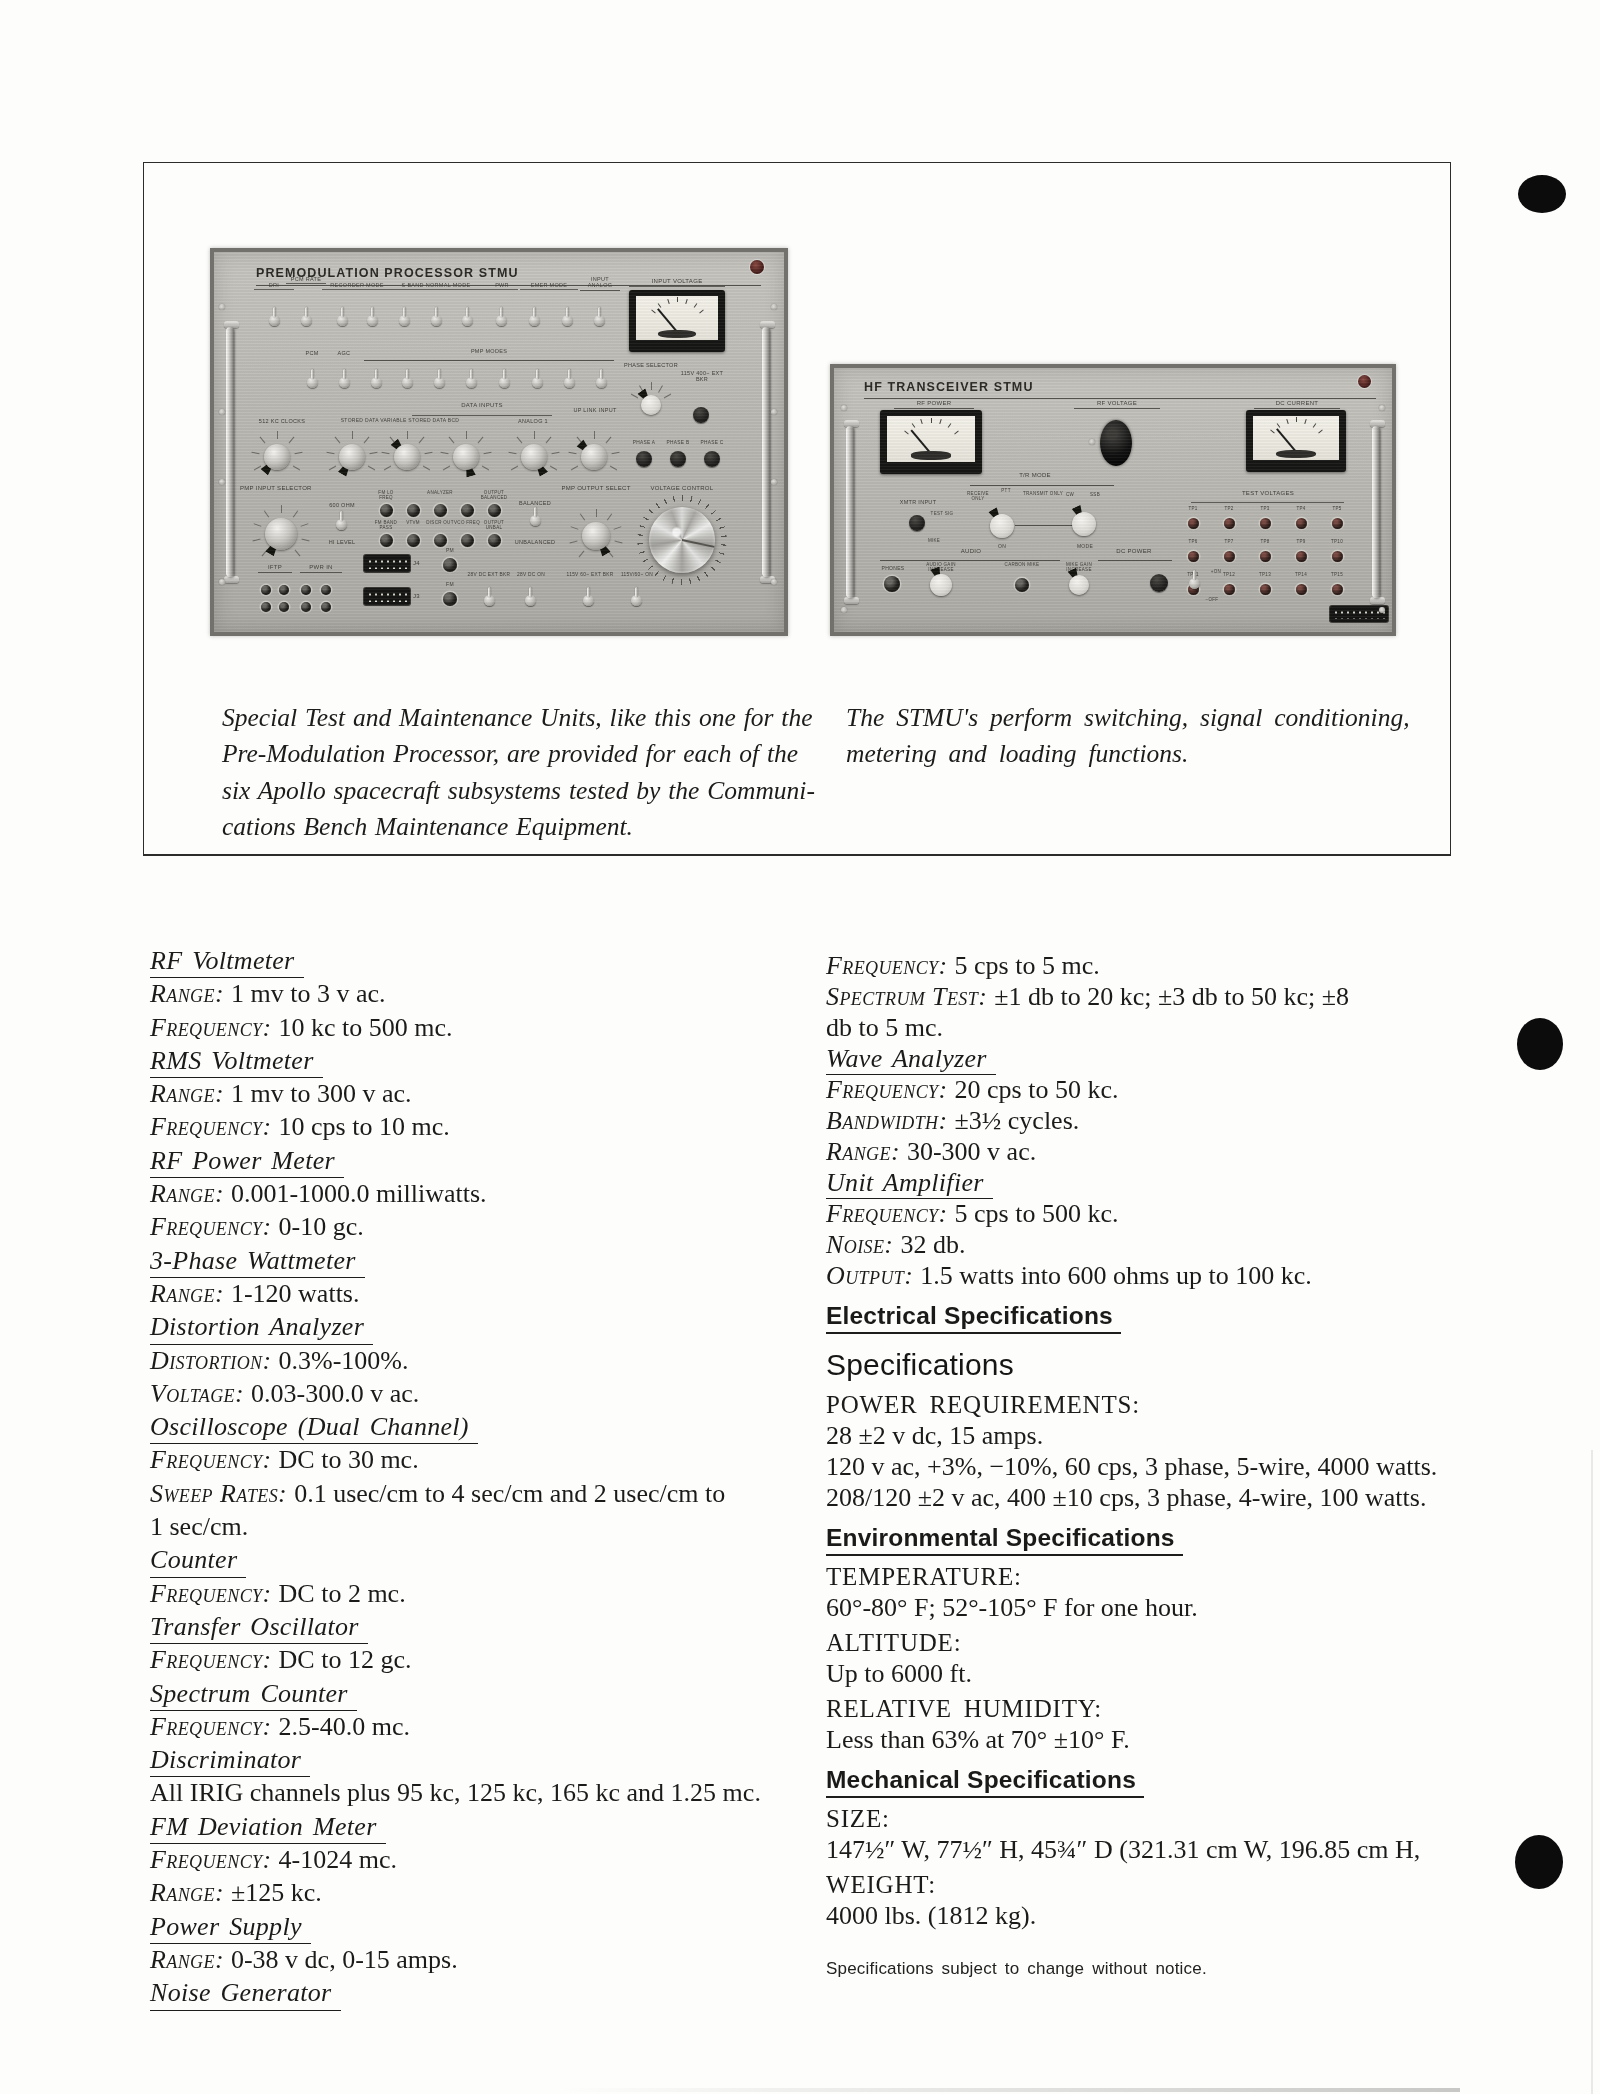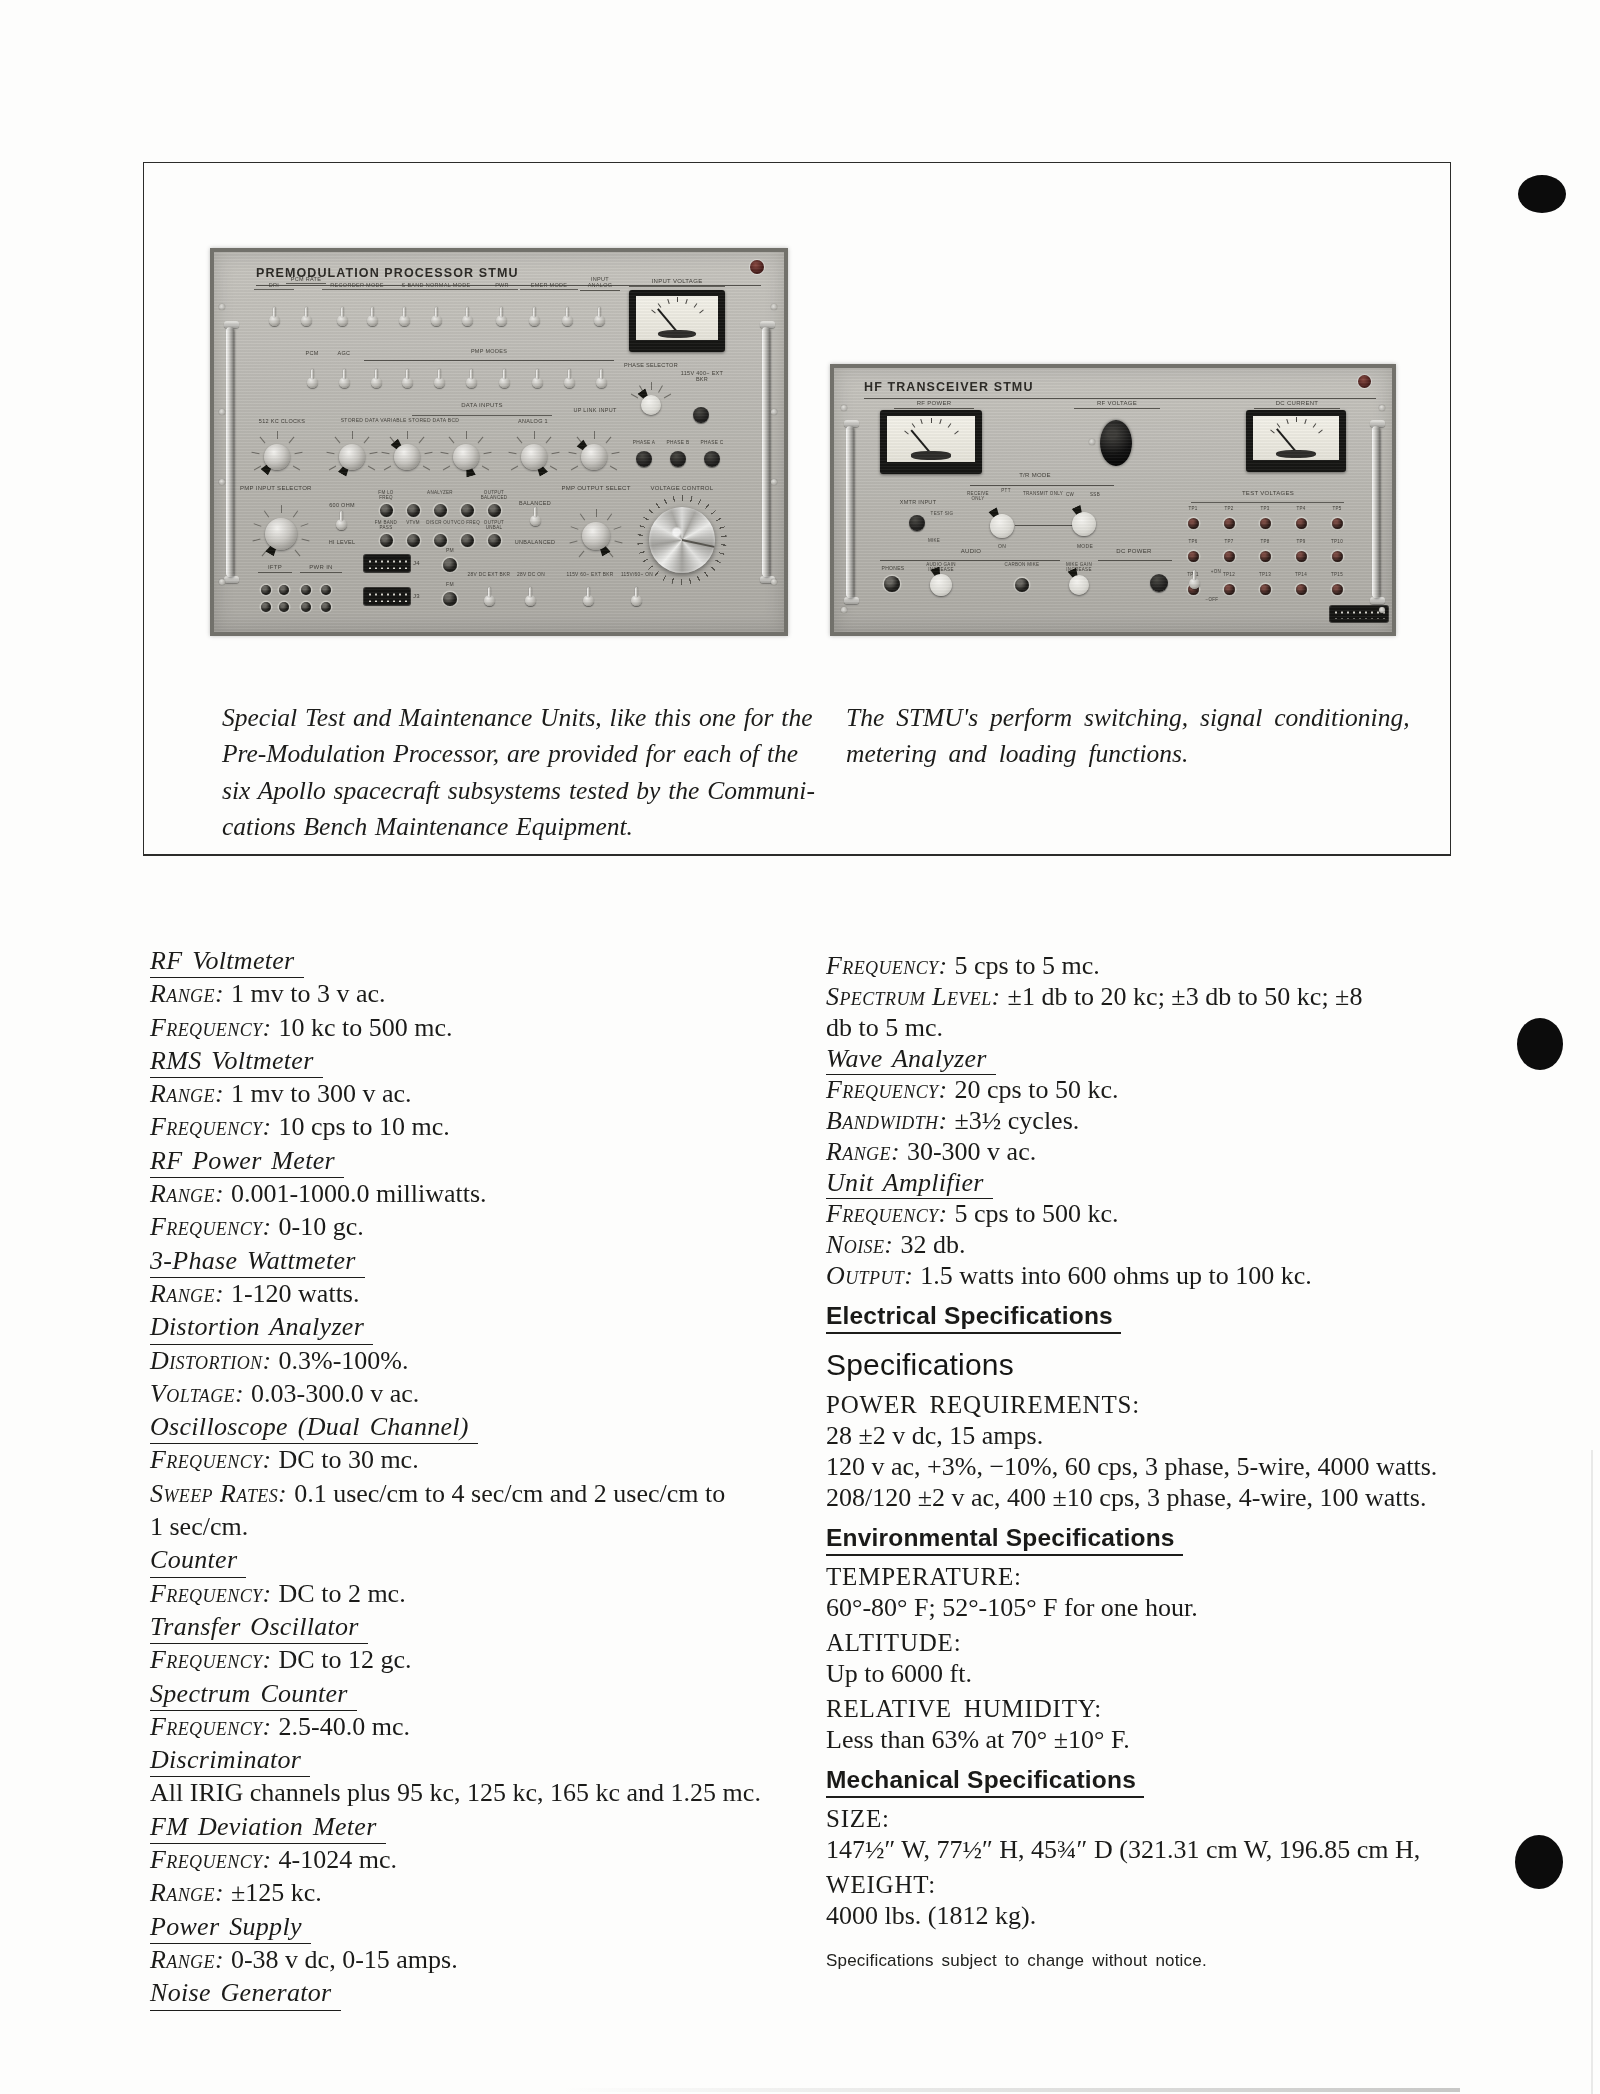--- a/index.html
+++ b/index.html
@@ -57,21 +57,21 @@
   .t-heading span{font-style:italic;display:inline-block;height:100%;
       border-bottom:1.6px solid #1d1d1b;padding-right:9px;letter-spacing:.3px;word-spacing:3px;}
   .sc{font-variant:small-caps;margin-right:7px;letter-spacing:.4px;font-style:italic;}
   .t-caps{margin-top:4px;}
   .t-caps span{font-size:25px;letter-spacing:.8px;word-spacing:5px;}
   .t-sans-h1{margin-top:10px;height:40px !important;line-height:40px !important;}
   .t-sans-h1 span{font-family:"Liberation Sans",sans-serif;font-size:30px;color:#161614;letter-spacing:.2px;}
   .t-sans-h2{margin-top:8px;height:36px !important;line-height:34px !important;}
   .t-sans-h2 span{font-family:"Liberation Sans",sans-serif;font-weight:bold;font-size:24.5px;color:#1a1a18;
       display:inline-block;height:33px;border-bottom:2px solid #1d1d1b;padding-right:8px;letter-spacing:.2px;}
-  .t-note{margin-top:15px;height:24px !important;line-height:24px !important;}
+  .t-note{margin-top:23px;height:24px !important;line-height:24px !important;}
   .t-note span{font-family:"Liberation Sans",sans-serif;font-size:17px;color:#22221f;word-spacing:3px;letter-spacing:.2px;}
   .dot{position:absolute;border-radius:50%;background:#0c0c0c;}
   .scanline{position:absolute;left:560px;top:2088px;width:900px;height:4px;
       background:linear-gradient(90deg,rgba(0,0,0,0),rgba(60,60,58,.28));}
   .edgeline{position:absolute;left:1591px;top:1450px;width:2px;height:644px;background:rgba(0,0,0,.08);}
 </style>
 </head>
 <body>
 
 <div class="page">
@@ -518,21 +518,21 @@
       <div class="row t-plain"><span>All IRIG channels plus 95 kc, 125 kc, 165 kc and 1.25 mc.</span></div>
       <div class="row t-heading"><span>FM Deviation Meter</span></div>
       <div class="row t-spec"><span class="sc">Frequency:</span><span>4-1024 mc.</span></div>
       <div class="row t-spec"><span class="sc">Range:</span><span>±125 kc.</span></div>
       <div class="row t-heading"><span>Power Supply</span></div>
       <div class="row t-spec"><span class="sc">Range:</span><span>0-38 v dc, 0-15 amps.</span></div>
       <div class="row t-heading"><span>Noise Generator</span></div>
     </div>
   <div class="col col-right" id="colR" style="left:826px;top:950px;width:700px;">
       <div class="row t-spec"><span class="sc">Frequency:</span><span>5 cps to 5 mc.</span></div>
-      <div class="row t-spec"><span class="sc">Spectrum Level:</span><span>±1 db to 20 kc; ±3 db to 50 kc; ±8</span></div>
+      <div class="row t-spec"><span class="sc">Spectrum Test:</span><span>±1 db to 20 kc; ±3 db to 50 kc; ±8</span></div>
       <div class="row t-plain"><span>db to 5 mc.</span></div>
       <div class="row t-heading"><span>Wave Analyzer</span></div>
       <div class="row t-spec"><span class="sc">Frequency:</span><span>20 cps to 50 kc.</span></div>
       <div class="row t-spec"><span class="sc">Bandwidth:</span><span>±3½ cycles.</span></div>
       <div class="row t-spec"><span class="sc">Range:</span><span>30-300 v ac.</span></div>
       <div class="row t-heading"><span>Unit Amplifier</span></div>
       <div class="row t-spec"><span class="sc">Frequency:</span><span>5 cps to 500 kc.</span></div>
       <div class="row t-spec"><span class="sc">Noise:</span><span>32 db.</span></div>
       <div class="row t-spec"><span class="sc">Output:</span><span>1.5 watts into 600 ohms up to 100 kc.</span></div>
       <div class="row t-sans-h2"><span>Electrical Specifications</span></div>

